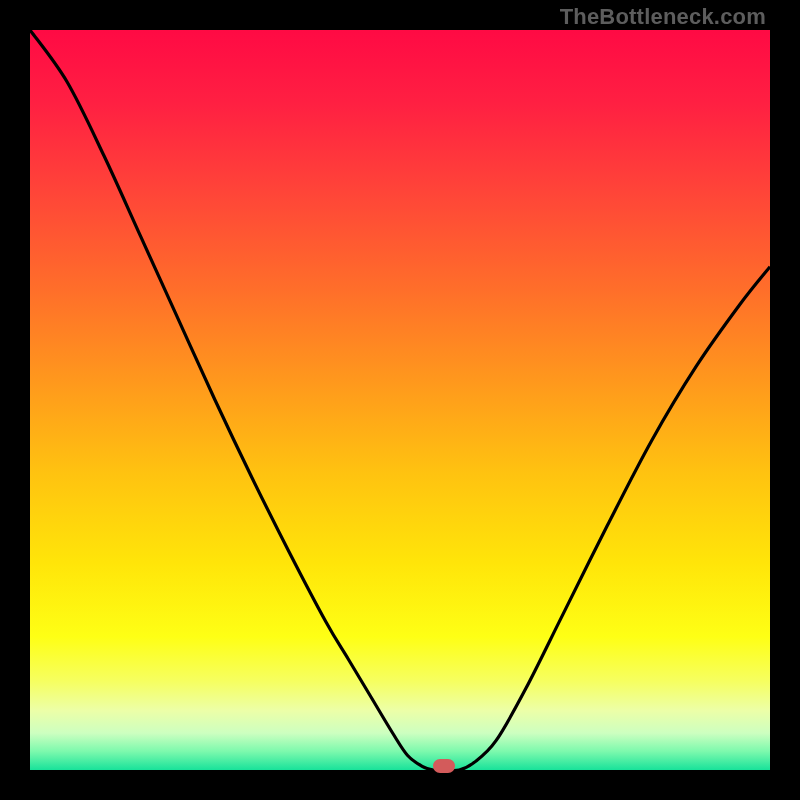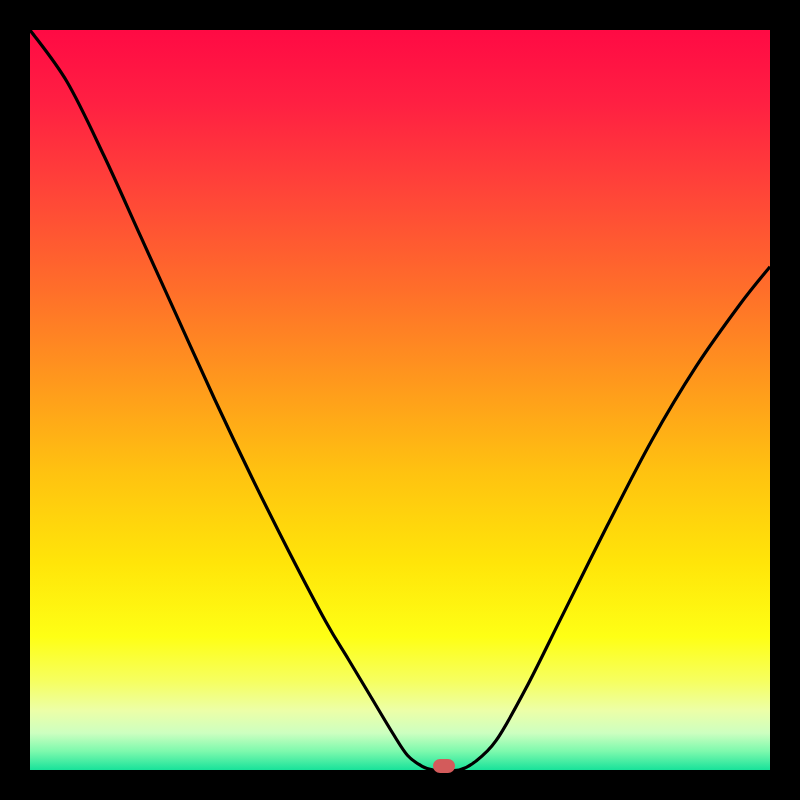--- a/index.html
+++ b/index.html
@@ -51,20 +51,21 @@
     border-radius: 7px;
     transform: translate(-50%, -50%);
     z-index: 4;
   }
 </style>
 </head>
 <body>
 
 <div class="frame">
 
+  <div class="attribution">TheBottleneck.com</div>
 
   <div class="plot-area">
 
     <svg class="gradient-bg" width="740" height="740" viewBox="0 0 740 740" preserveAspectRatio="none">
       <defs>
         <linearGradient id="bg-grad" x1="0" y1="0" x2="0" y2="1">
             <stop offset="0.00%" stop-color="#ff0a44"></stop>
             <stop offset="10.00%" stop-color="#ff2042"></stop>
             <stop offset="22.00%" stop-color="#ff4538"></stop>
             <stop offset="35.00%" stop-color="#ff6e2a"></stop>

